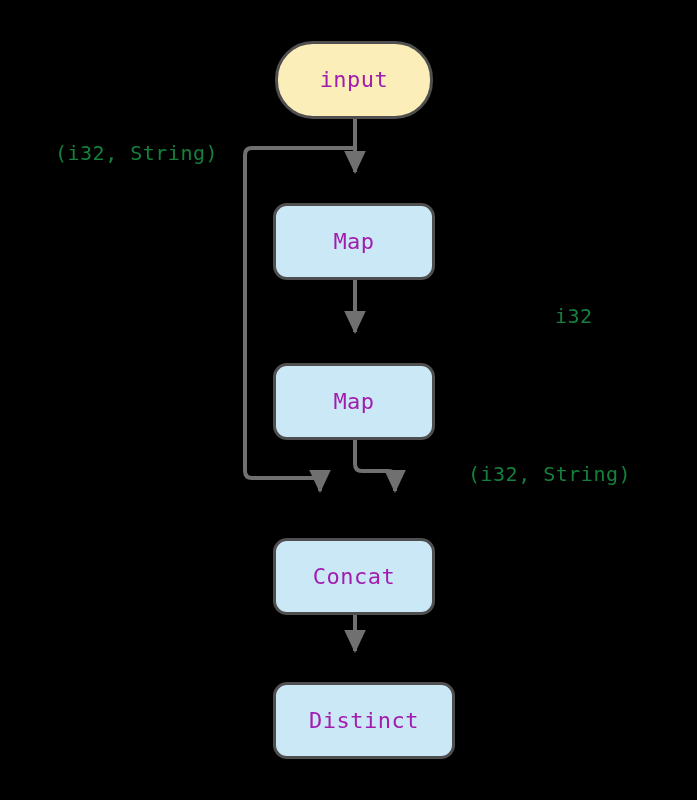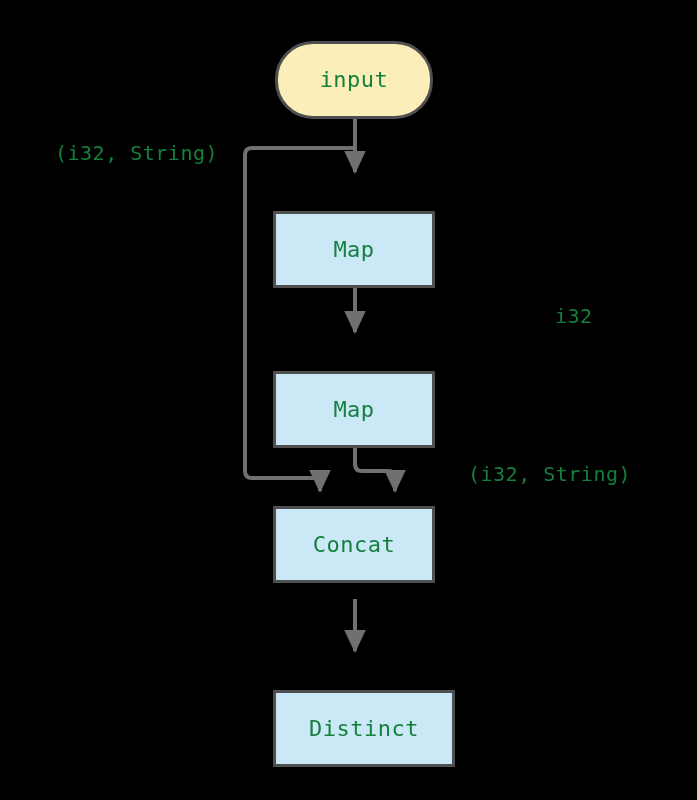--- a/index.html
+++ b/index.html
@@ -27,30 +27,29 @@
     height: 800px;
     pointer-events: none;
   }
   .node {
     position: absolute;
     box-sizing: border-box;
     display: flex;
     align-items: center;
     justify-content: center;
     border: 3px solid #4f4f4f;
-    color: #15803d;
+    color: #a21caf;
     font-family: "DejaVu Sans Mono", "Liberation Mono", monospace;
     font-size: 22px;
     letter-spacing: 0.5px;
     line-height: 1;
   }
   .node-op {
     background: #cbe8f7;
-    border-radius: 1px;
-    margin-top: 8px;
+    border-radius: 14px;
   }
   .node-source {
     background: #fbeeb8;
     border-radius: 38px;
   }
   .edge-label {
     position: absolute;
     color: #15803d;
     font-family: "DejaVu Sans Mono", "Liberation Mono", monospace;
     font-size: 20px;
@@ -89,21 +88,21 @@
   </div>
 
   <div class="node node-op" style="left:273px; top:203px; width:162px; height:77px;">
     <span>Map</span>
   </div>
 
   <div class="node node-op" style="left:273px; top:363px; width:162px; height:77px;">
     <span>Map</span>
   </div>
 
-  <div class="node node-op" style="left:273px; top:498px; width:162px; height:77px;">
+  <div class="node node-op" style="left:273px; top:538px; width:162px; height:77px;">
     <span>Concat</span>
   </div>
 
   <div class="node node-op" style="left:273px; top:682px; width:182px; height:77px;">
     <span>Distinct</span>
   </div>
 
   <div class="edge-label" style="left:55px; top:143px;">(i32, String)</div>
 
   <div class="edge-label" style="left:555px; top:306px;">i32</div>

